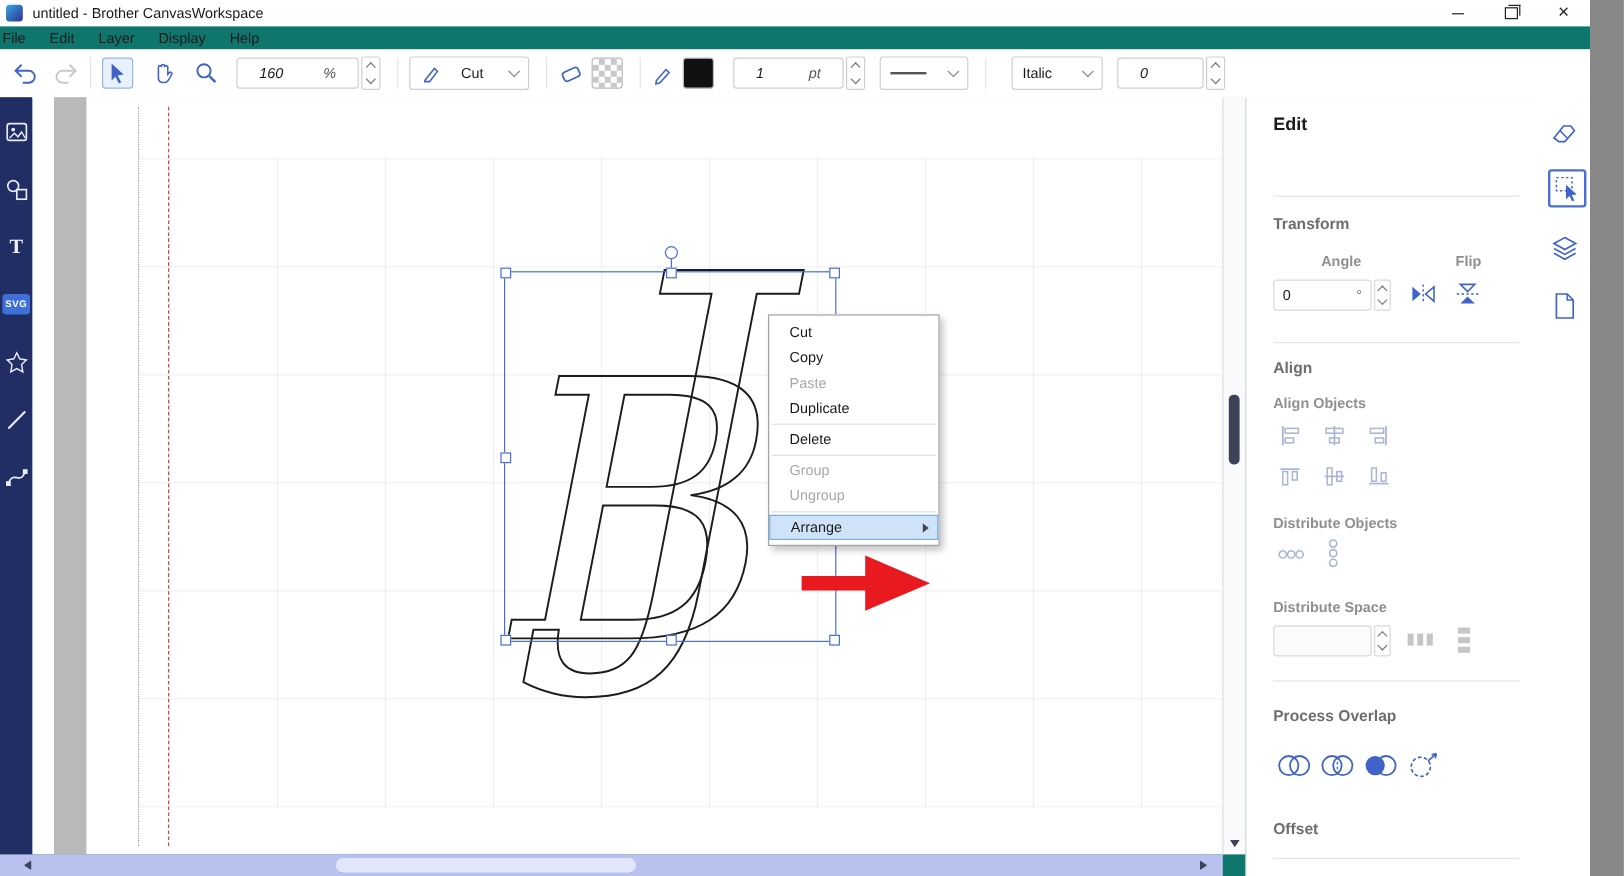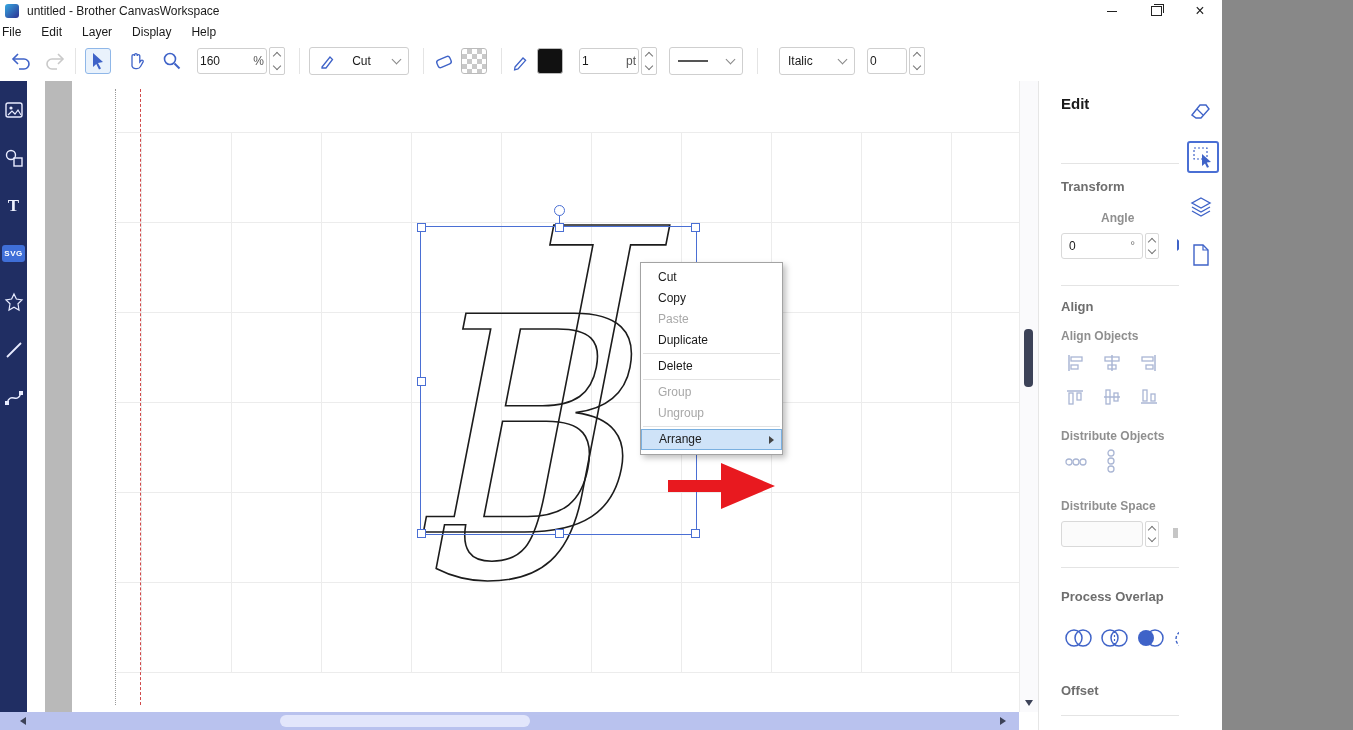--- a/index.html
+++ b/index.html
@@ -1,37 +1,37 @@
 <!DOCTYPE html>
 <html><head>
 <meta charset="utf-8">
 <style>
   html,body{margin:0;padding:0;background:#888;}
-  .window{position:relative;width:1222px;height:730px;background:#ffffff;overflow:hidden;
+  .window{position:relative;width:1325px;height:730px;background:#0f766e;overflow:hidden;
     font-family:"Liberation Sans",sans-serif;color:#1a1a1a;}
   
   .titlebar{position:absolute;top:0;left:0;right:0;height:22px;background:#fff;display:flex;align-items:center;}
   .appicon{width:14px;height:14px;margin:0 8px 0 5px;border-radius:3px;
     background:linear-gradient(135deg,#36a9e1,#2e3192);}
   .titletext{font-size:12px;}
   .wincontrols{position:absolute;right:0;top:0;height:22px;display:flex;}
   .winbtn{width:44px;height:22px;display:flex;align-items:center;justify-content:center;font-size:13px;color:#222;}
   .minbar{width:10px;height:1px;background:#222;}
   .maxico{width:9px;height:8px;border:1px solid #222;position:relative;}
   .maxico:before{content:"";position:absolute;left:2px;top:-3px;width:9px;height:8px;border:1px solid #222;border-bottom:none;border-left:none;}
   
   .menubar{position:absolute;top:22px;left:0;right:0;height:19px;display:flex;align-items:center;font-size:12px;}
   .menuitem{padding:0 10px;}
   .menuitem:first-child{margin-left:-8px;}
   
   .toolbar{position:absolute;top:41px;left:0;right:0;height:40px;background:#fff;display:flex;align-items:center;border-bottom:1px solid #ededed;}
   .tbsep{width:1px;height:26px;background:#e4e4e4;margin:0 9px;}
   .tbicon{display:flex;align-items:center;justify-content:center;}
   .tbtn-active{border:1px solid #8fb7e8;background:#e9f2fc;border-radius:3px;padding:2px;}
-  .numbox{height:24px;border:1px solid #cfcfcf;border-radius:3px;background:#fff;display:flex;align-items:center;font-size:12px;padding:0 2px;}
+  .numbox{height:24px;border:1px solid #cfcfcf;border-radius:3px;background:#fff;display:flex;align-items:center;font-size:12px;padding:0 18px;font-style:italic;}
   .stepper{width:14px;height:26px;border:1px solid #cfcfcf;border-radius:2px;margin-left:2px;display:flex;flex-direction:column;align-items:center;justify-content:space-evenly;background:#fff;}
   .chu{width:5px;height:5px;border-left:1px solid #777;border-top:1px solid #777;transform:rotate(45deg);margin-top:2px;}
   .chd{width:5px;height:5px;border-right:1px solid #777;border-bottom:1px solid #777;transform:rotate(45deg);margin-bottom:2px;}
   .ddchev{width:6px;height:6px;border-right:1px solid #888;border-bottom:1px solid #888;transform:rotate(45deg);margin:-3px 0 0 6px;}
   .ddbox{height:26px;border:1px solid #cfcfcf;border-radius:3px;background:#fff;display:flex;align-items:center;padding:0 8px;font-size:12px;}
   .checker{width:24px;height:24px;border:1px solid #bbb;border-radius:3px;
     background:repeating-conic-gradient(#c9c9c9 0 25%,#fff 0 50%) 0 0/10px 10px;}
   .swatch-black{width:24px;height:24px;border:1px solid #bbb;border-radius:3px;background:#111;}
   
   .sidebar{position:absolute;left:0;top:81px;width:27px;height:649px;background:#202e63;}

